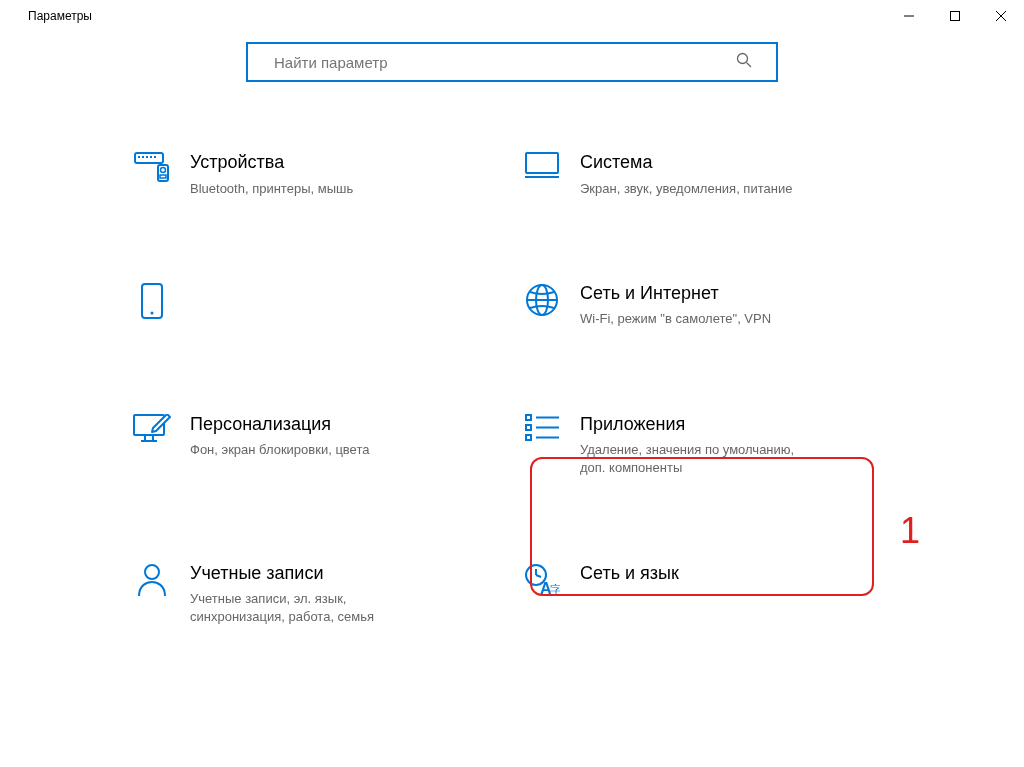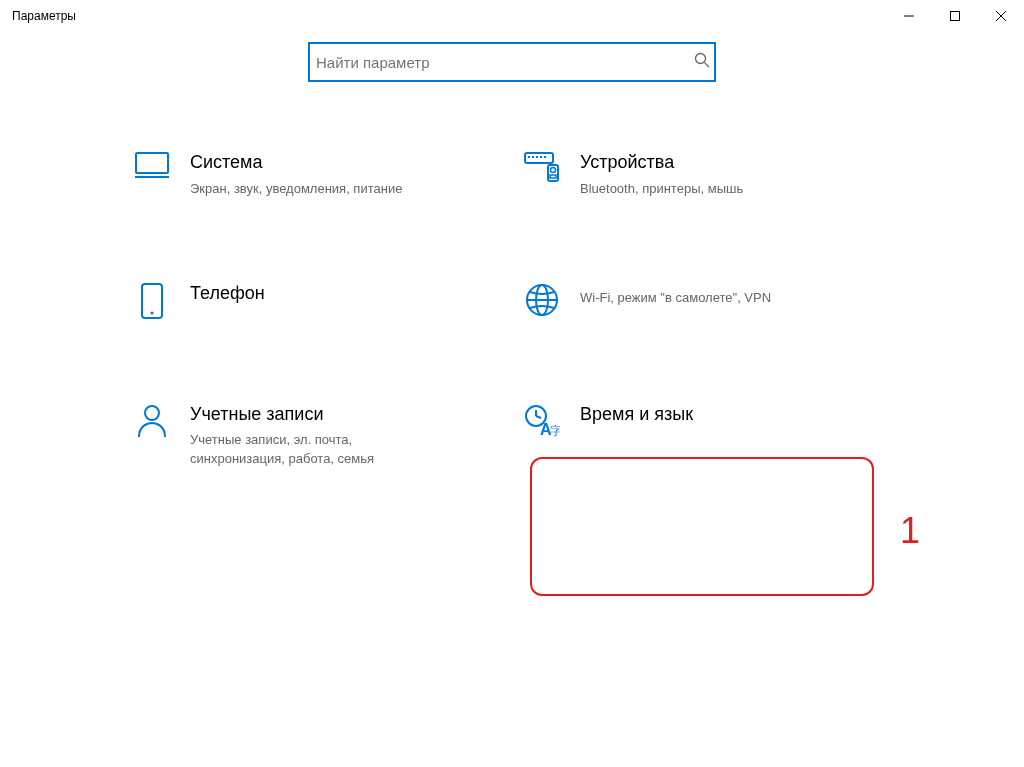--- a/index.html
+++ b/index.html
@@ -1,27 +1,27 @@
 <!DOCTYPE html>
 <html><head>
 <meta charset="utf-8">
 <style>
   html, body { margin:0; padding:0; width:1024px; height:767px; font-family:"Segoe UI", Arial, sans-serif; background:#fff; color:#000; overflow:hidden; }
-  .titlebar { display:flex; align-items:center; height:32px; padding-left:12px; font-size:12px;text-align:center; }
+  .titlebar { display:flex; align-items:center; height:32px; padding-left:28px; font-size:12px;text-align:center; }
   .titlebar .title { flex:0 0 auto; }
   .winbtns { margin-left:auto; display:flex; }
   .winbtn { width:46px; height:32px; display:flex; align-items:center; justify-content:center; }
   .winbtn svg { display:block; }
   .content { position:relative; height:735px; overflow-y:scroll; }
   .content::-webkit-scrollbar { width:12px; }
   .content::-webkit-scrollbar-thumb { background:#c0c0c0; }
   .content::-webkit-scrollbar-track { background:#f0f0f0; }
   .inner { padding-top:10px; padding-bottom:60px; }
   .searchwrap { display:flex; justify-content:center; }
-  .searchbox { width:408px; height:40px; border:2px solid #0078d7; display:flex; align-items:center; padding:0 4px; box-sizing:border-box; }
+  .searchbox { width:532px; height:40px; border:2px solid #0078d7; display:flex; align-items:center; padding:0 24px; box-sizing:border-box; }
   .searchbox input { flex:1; border:none; outline:none; font-size:15px; color:#666; background:transparent; font-family:inherit; }
   .searchbox .sicon { flex:0 0 auto; }
   .grid { width:760px; margin:70px auto 0; display:grid; grid-template-columns:1fr 1fr; row-gap:85px; column-gap:20px; }
   .cat { display:flex; align-items:flex-start; }
   .cat .ico { width:40px; flex:0 0 40px; display:flex; align-items:flex-start; justify-content:center; }
   .cat .txt { margin-left:18px; max-width:230px; }
   .cat .ttl { font-size:18px; color:#000; line-height:1.2; }
   .cat .desc { font-size:13px; color:#666; margin-top:6px; line-height:1.4; }
   .cat svg { display:block; }
   .highlight { position:absolute; border:2px solid #e02020; border-radius:12px; pointer-events:none; }
@@ -64,105 +64,136 @@
               <line x1="10.5" y1="10.5" x2="15" y2="15" stroke="#666" stroke-width="1.3"></line>
             </svg>
         </span>
       </div>
     </div>
 
     <div class="grid">
 
       <div class="cat">
         <div class="ico">
-          <svg width="34" height="26" viewBox="0 0 34 26">
-              <rect x="1" y="1" width="32" height="20" rx="1" fill="none" stroke="#0078d7" stroke-width="2"></rect>
-              <line x1="0" y1="25" x2="34" y2="25" stroke="#0078d7" stroke-width="2"></line>
-            </svg>
-        </div>
-        <div class="txt">
-          <div class="ttl">Система</div>
-          <div class="desc">Экран, звук, уведомления, питание</div>
-        </div>
-      </div>
-
-      <div class="cat">
-        <div class="ico">
           <svg width="36" height="30" viewBox="0 0 36 30">
               <rect x="1" y="1" width="28" height="10" rx="2" fill="none" stroke="#0078d7" stroke-width="2"></rect>
               <rect x="4" y="4" width="2" height="2" fill="#0078d7"></rect>
               <rect x="8" y="4" width="2" height="2" fill="#0078d7"></rect>
               <rect x="12" y="4" width="2" height="2" fill="#0078d7"></rect>
               <rect x="16" y="4" width="2" height="2" fill="#0078d7"></rect>
               <rect x="20" y="4" width="2" height="2" fill="#0078d7"></rect>
               <rect x="24" y="13" width="10" height="16" rx="2" fill="#fff" stroke="#0078d7" stroke-width="2"></rect>
               <circle cx="29" cy="18" r="2.5" fill="none" stroke="#0078d7" stroke-width="1.5"></circle>
               <rect x="26" y="23" width="6" height="3" fill="none" stroke="#0078d7" stroke-width="1.5"></rect>
             </svg>
         </div>
         <div class="txt">
           <div class="ttl">Устройства</div>
           <div class="desc">Bluetooth, принтеры, мышь</div>
         </div>
       </div>
 
       <div class="cat">
         <div class="ico">
+          <svg width="34" height="26" viewBox="0 0 34 26">
+              <rect x="1" y="1" width="32" height="20" rx="1" fill="none" stroke="#0078d7" stroke-width="2"></rect>
+              <line x1="0" y1="25" x2="34" y2="25" stroke="#0078d7" stroke-width="2"></line>
+            </svg>
+        </div>
+        <div class="txt">
+          <div class="ttl">Система</div>
+          <div class="desc">Экран, звук, уведомления, питание</div>
+        </div>
+      </div>
+
+      <div class="cat">
+        <div class="ico">
           <svg width="22" height="36" viewBox="0 0 22 36">
               <rect x="1" y="1" width="20" height="34" rx="3" fill="none" stroke="#0078d7" stroke-width="2"></rect>
               <circle cx="11" cy="30" r="1.5" fill="#0078d7"></circle>
             </svg>
         </div>
         <div class="txt">
-          <div class="ttl">Телефон</div>
         </div>
       </div>
 
       <div class="cat">
         <div class="ico">
           <svg width="34" height="34" viewBox="0 0 34 34">
               <circle cx="17" cy="17" r="15" fill="none" stroke="#0078d7" stroke-width="2"></circle>
               <ellipse cx="17" cy="17" rx="6" ry="15" fill="none" stroke="#0078d7" stroke-width="2"></ellipse>
               <line x1="2" y1="17" x2="32" y2="17" stroke="#0078d7" stroke-width="2"></line>
               <path d="M5 9 Q17 13 29 9" fill="none" stroke="#0078d7" stroke-width="2"></path>
               <path d="M5 25 Q17 21 29 25" fill="none" stroke="#0078d7" stroke-width="2"></path>
             </svg>
         </div>
         <div class="txt">
+          <div class="ttl">Сеть и Интернет</div>
           <div class="desc">Wi-Fi, режим "в самолете", VPN</div>
         </div>
       </div>
 
-
+      <div class="cat">
+        <div class="ico">
+          <svg width="38" height="30" viewBox="0 0 38 30">
+              <rect x="1" y="1" width="30" height="20" rx="1" fill="none" stroke="#0078d7" stroke-width="2"></rect>
+              <line x1="12" y1="21" x2="12" y2="26" stroke="#0078d7" stroke-width="2"></line>
+              <line x1="20" y1="21" x2="20" y2="26" stroke="#0078d7" stroke-width="2"></line>
+              <line x1="8" y1="27" x2="24" y2="27" stroke="#0078d7" stroke-width="2"></line>
+              <path d="M20 14 L30 4 L34 0 L37 3 L33 7 L23 17 L19 18 L20 14 Z" fill="#fff" stroke="#0078d7" stroke-width="2" stroke-linejoin="round"></path>
+            </svg>
+        </div>
+        <div class="txt">
+          <div class="ttl">Персонализация</div>
+          <div class="desc">Фон, экран блокировки, цвета</div>
+        </div>
+      </div>
+
+      <div class="cat">
+        <div class="ico">
+          <svg width="34" height="28" viewBox="0 0 34 28">
+              <rect x="1" y="1" width="5" height="5" fill="none" stroke="#0078d7" stroke-width="2"></rect>
+              <line x1="11" y1="3.5" x2="34" y2="3.5" stroke="#0078d7" stroke-width="2"></line>
+              <rect x="1" y="11" width="5" height="5" fill="none" stroke="#0078d7" stroke-width="2"></rect>
+              <line x1="11" y1="13.5" x2="34" y2="13.5" stroke="#0078d7" stroke-width="2"></line>
+              <rect x="1" y="21" width="5" height="5" fill="none" stroke="#0078d7" stroke-width="2"></rect>
+              <line x1="11" y1="23.5" x2="34" y2="23.5" stroke="#0078d7" stroke-width="2"></line>
+            </svg>
+        </div>
+        <div class="txt">
+          <div class="ttl">Приложения</div>
+          <div class="desc">Удаление, значения по умолчанию, доп. компоненты</div>
+        </div>
+      </div>
 
       <div class="cat">
         <div class="ico">
           <svg width="30" height="34" viewBox="0 0 30 34">
               <circle cx="15" cy="9" r="7" fill="none" stroke="#0078d7" stroke-width="2"></circle>
               <path d="M2 33 C2 22 10 19 15 19 C20 19 28 22 28 33" fill="none" stroke="#0078d7" stroke-width="2"></path>
             </svg>
         </div>
         <div class="txt">
           <div class="ttl">Учетные записи</div>
-          <div class="desc">Учетные записи, эл. почта, синхронизация, работа, семья</div>
+          <div class="desc">Учетные записи, эл. язык, синхронизация, работа, семья</div>
         </div>
       </div>
 
       <div class="cat">
         <div class="ico">
           <svg width="36" height="34" viewBox="0 0 36 34">
               <circle cx="12" cy="12" r="10" fill="none" stroke="#0078d7" stroke-width="2"></circle>
               <line x1="12" y1="6" x2="12" y2="12" stroke="#0078d7" stroke-width="2"></line>
               <line x1="12" y1="12" x2="17" y2="14" stroke="#0078d7" stroke-width="2"></line>
               <text x="16" y="31" font-size="16" font-weight="bold" fill="#0078d7" font-family="Arial">A</text>
               <text x="26" y="31" font-size="12" fill="#0078d7" font-family="Arial">字</text>
             </svg>
         </div>
         <div class="txt">
-          <div class="ttl">Время и язык</div>
+          <div class="ttl">Сеть и язык</div>
         </div>
       </div>
 
     </div>
   </div>
 
   <div class="highlight" style="left:530px; top:425px; width:340px; height:135px;"></div>
   <div class="annot" style="left:900px; top:478px;">1</div>
 </div>
 

